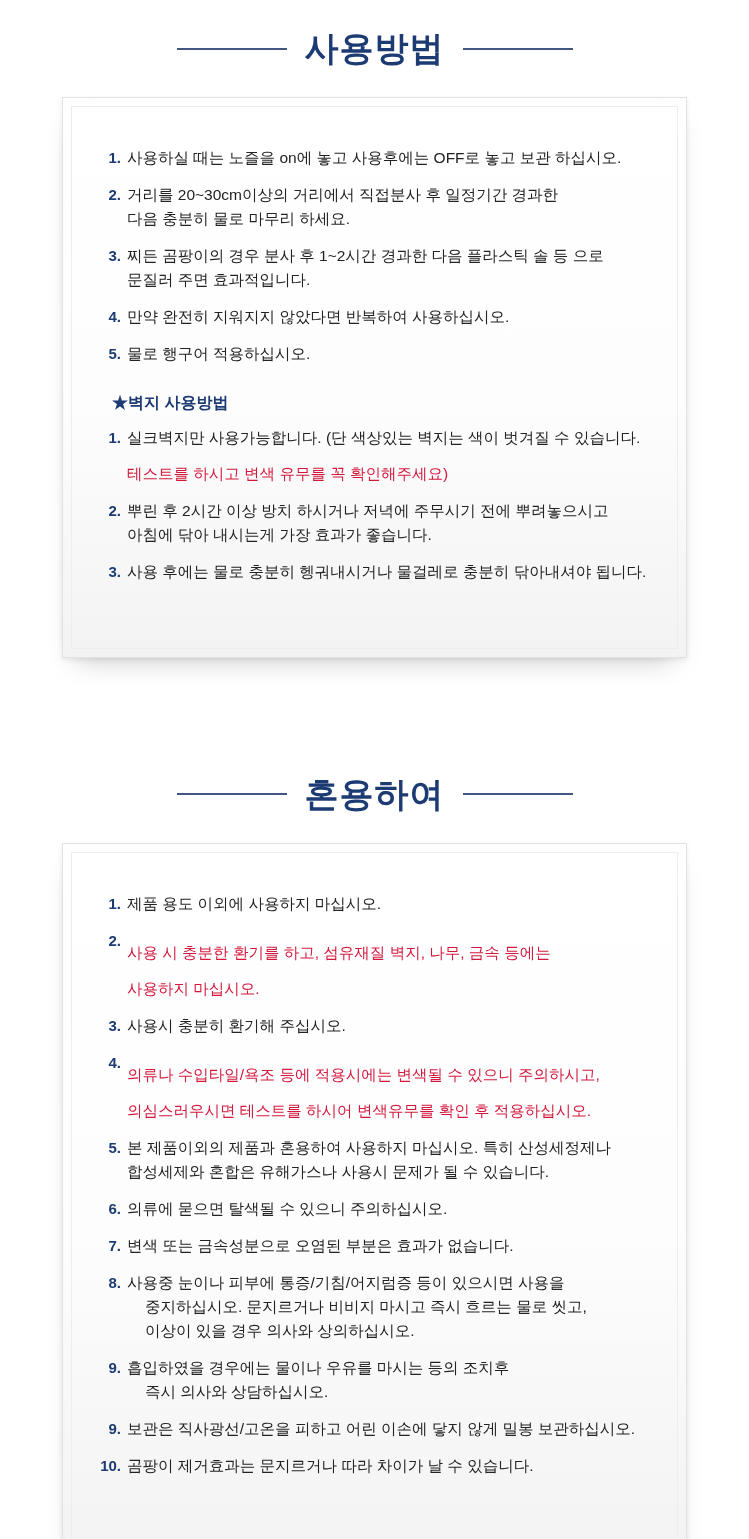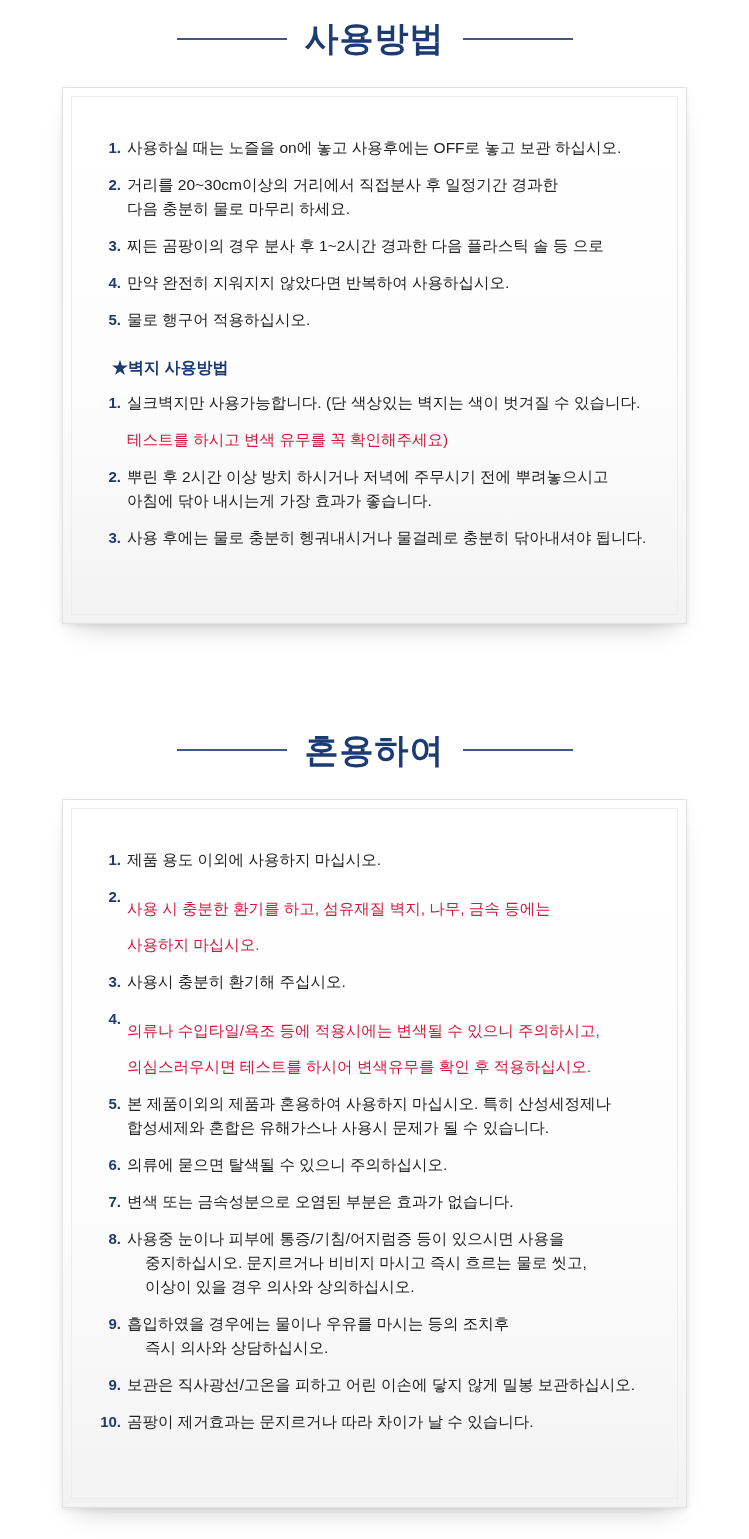--- a/index.html
+++ b/index.html
@@ -19,21 +19,21 @@
     width: 749px;
     position: relative;
   }
 
   
   .section-head {
     display: flex;
     align-items: center;
     justify-content: center;
     gap: 18px;
-    padding-top: 20px;
+    padding-top: 30px;
     text-align: center;
   }
   .head-rule {
     width: 110px;
     height: 0;
     border-top: 2px solid #203a6b;
     opacity: 0.85;
   }
   .head-title {
     font-size: 34px;
@@ -130,20 +130,21 @@
           <span class="body">
             <span class="line dark">거리를 20~30cm이상의 거리에서 직접분사 후 일정기간 경과한</span>
             <span class="line dark">다음 충분히 물로 마무리 하세요.</span>
           </span>
         </li>
 
         <li>
           <span class="marker">3.</span>
           <span class="body">
             <span class="line dark">찌든 곰팡이의 경우 분사 후 1~2시간 경과한 다음 플라스틱 솔 등 으로</span>
+            <span class="line dark">문질러 주면 효과적입니다.</span>
           </span>
         </li>
 
         <li>
           <span class="marker">4.</span>
           <span class="body">
             <span class="line dark">만약 완전히 지워지지 않았다면 반복하여 사용하십시오.</span>
           </span>
         </li>
 

